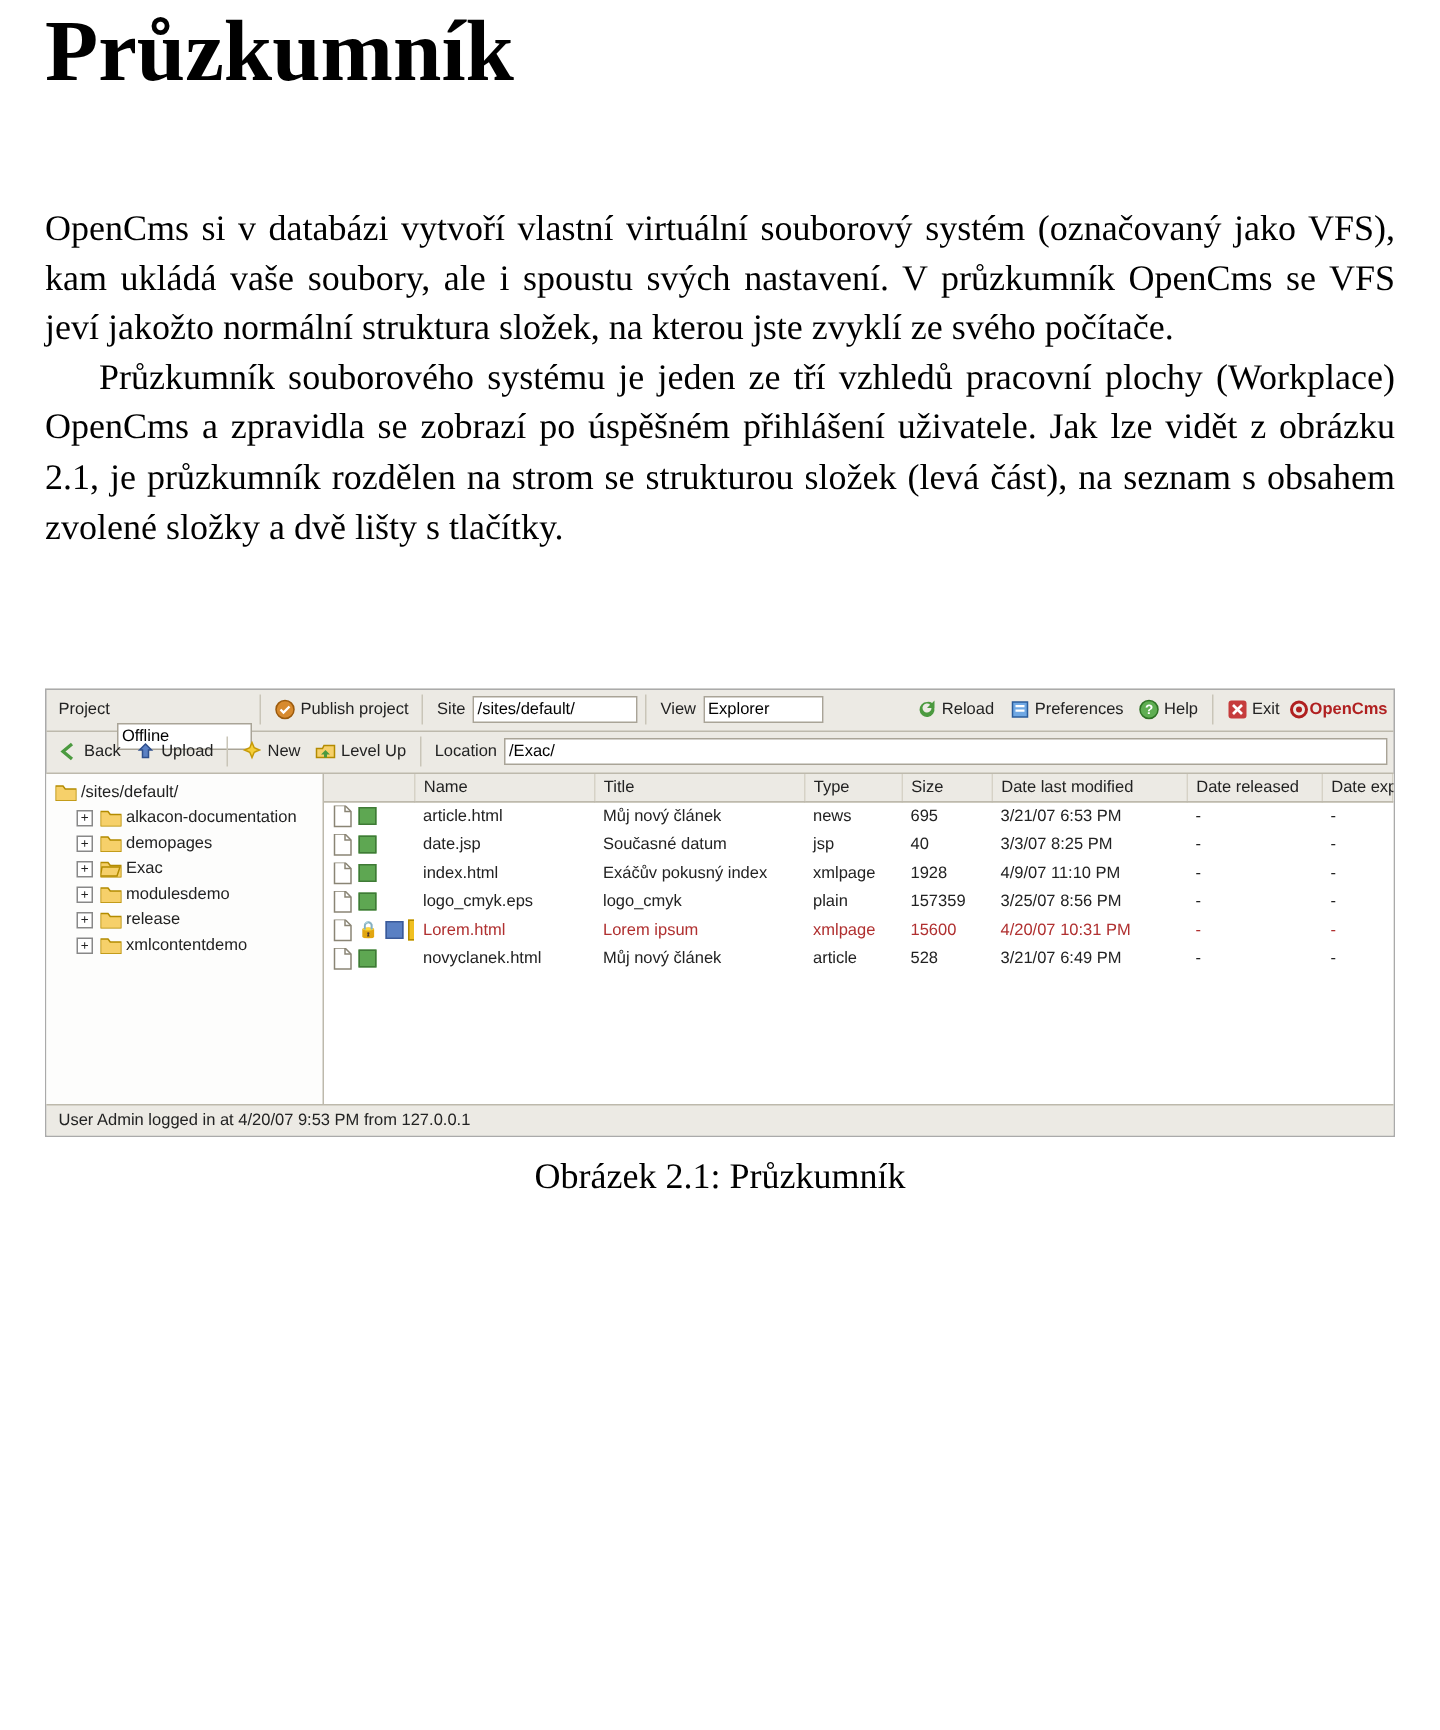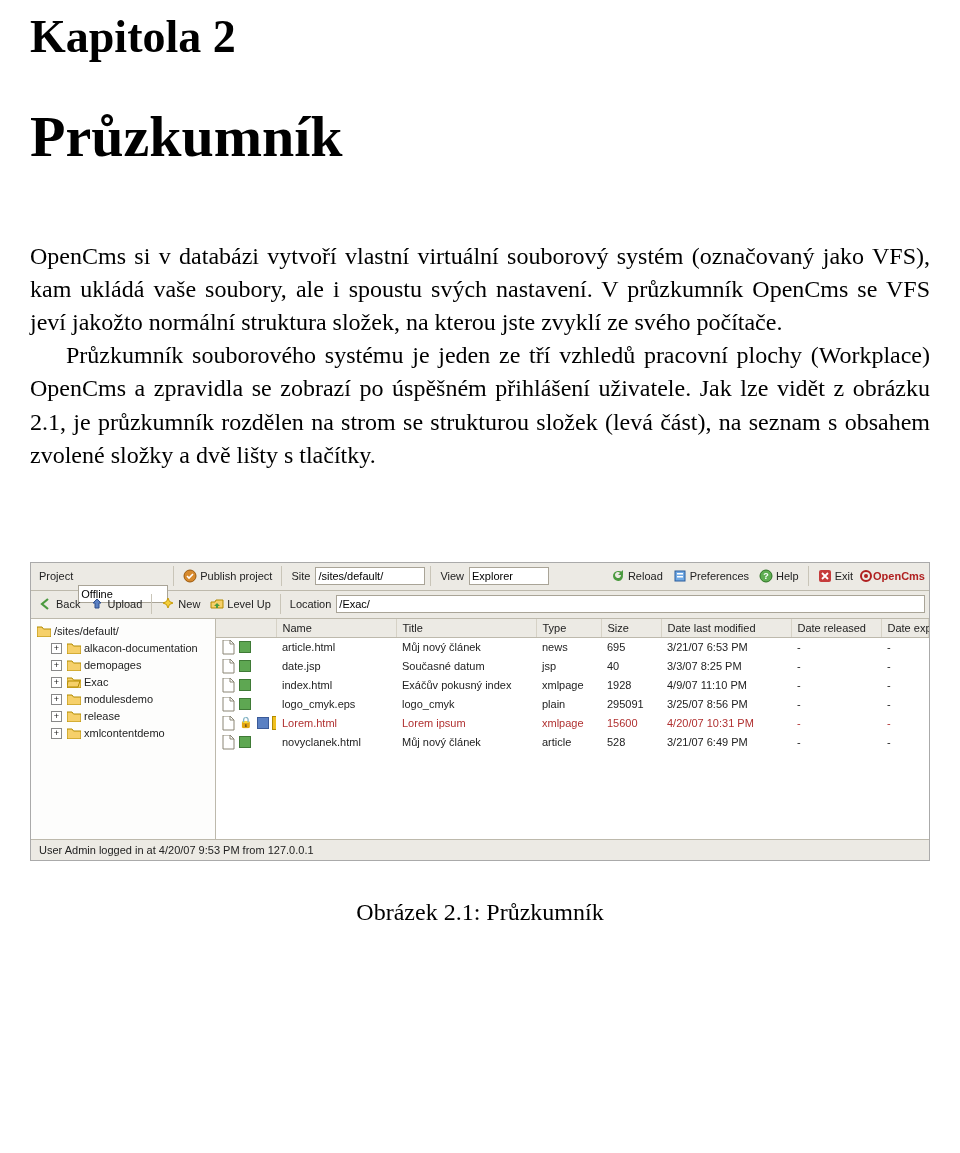--- a/index.html
+++ b/index.html
@@ -41,21 +41,21 @@
     border: 1px solid #aaa;
     background: #eceae4;
     font-family: Tahoma, Verdana, Arial, sans-serif;
     font-size: 11px;
     color: #222;
   }
   .figure-caption {
     text-align: center;
     font-size: 24px;
     font-family: Georgia, serif;
-    margin-top: 38px;
+    margin-top: 14px;
   }
   
   .tb {
     display: flex;
     align-items: center;
     height: 28px;
     padding: 0 4px;
     border-bottom: 1px solid #bdb9ac;
     box-sizing: border-box;
     gap: 2px;
@@ -152,21 +152,20 @@
     font-size: 11px;
     padding: 4px 8px;
   }
   .fit { min-width:0; }
 </style>
 </head>
 <body>
 
 <div class="page">
 
-  <div class="chapter-label">Kapitola 2</div>
   <div class="chapter-title">Průzkumník</div>
 
   <div class="body-text">
     <p>OpenCms si v databázi vytvoří vlastní virtuální souborový systém (označovaný jako VFS), kam ukládá vaše soubory, ale i spoustu svých nastavení. V průzkumník OpenCms se VFS jeví jakožto normální struktura složek, na kterou jste zvyklí ze svého počítače.</p>
     <p class="indent">Průzkumník souborového systému je jeden ze tří vzhledů pracovní plochy (Workplace) OpenCms a zpravidla se zobrazí po úspěšném přihlášení uživatele. Jak lze vidět z obrázku 2.1, je průzkumník rozdělen na strom se strukturou složek (levá část), na seznam s obsahem zvolené složky a dvě lišty s tlačítky.</p>
   </div>
 
   <div class="figure-wrap">
     <div class="figure">
 
@@ -401,21 +400,21 @@
                   <td>-</td>
                 </tr>
                 <tr>
                   <td><span class="status"><span class="doc-ic"><svg viewBox="0 0 13 15">
                           <path d="M1 0h7l4 4v10H1z" fill="#fff" stroke="#8a8575"></path>
                           <path d="M8 0v4h4" fill="none" stroke="#8a8575"></path>
                         </svg></span><span class="pub pub-green"></span></span></td>
                   <td>logo_cmyk.eps</td>
                   <td>logo_cmyk</td>
                   <td>plain</td>
-                  <td>295091</td>
+                  <td>157359</td>
                   <td>3/25/07 8:56 PM</td>
                   <td>-</td>
                   <td>-</td>
                 </tr>
                 <tr class="locked">
                   <td><span class="status"><span class="doc-ic"><svg viewBox="0 0 13 15">
                           <path d="M1 0h7l4 4v10H1z" fill="#fff" stroke="#8a8575"></path>
                           <path d="M8 0v4h4" fill="none" stroke="#8a8575"></path>
                         </svg></span><span class="lock">🔒</span><span class="pub pub-blue"></span> <span class="flag"></span></span></td>
                   <td>Lorem.html</td>

